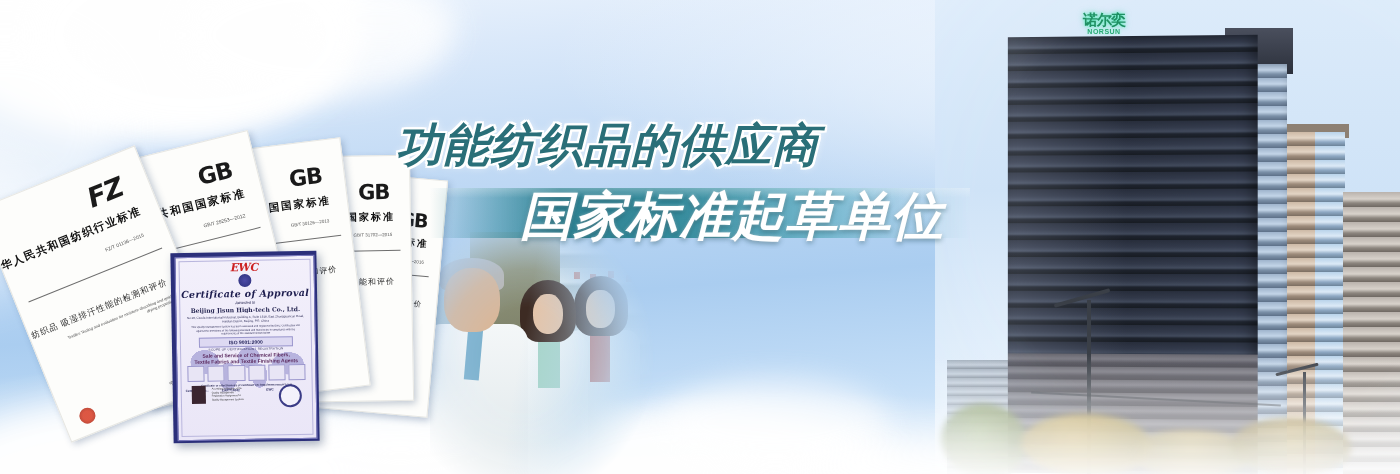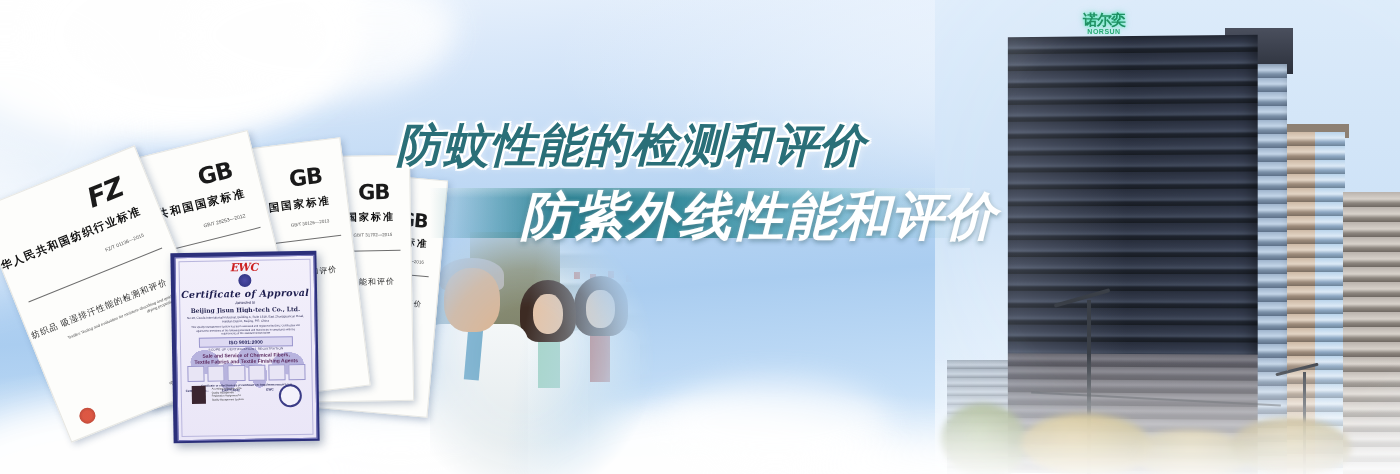--- a/index.html
+++ b/index.html
@@ -450,17 +450,17 @@
           <div>Quality Management</div>
           <div>Registration Assignment for</div>
           <div>Quality Management Systems</div>
         </div>
       </div>
     </div>
   </div>
 
   <div class="band"></div>
   <div class="headline">
-    <div class="line1">防蚊性能的检测和评价</div>
-    <div class="line2">防紫外线性能和评价</div>
+    <div class="line1">功能纺织品的供应商</div>
+    <div class="line2">国家标准起草单位</div>
   </div>
 
 </div>
 
 </body></html>

